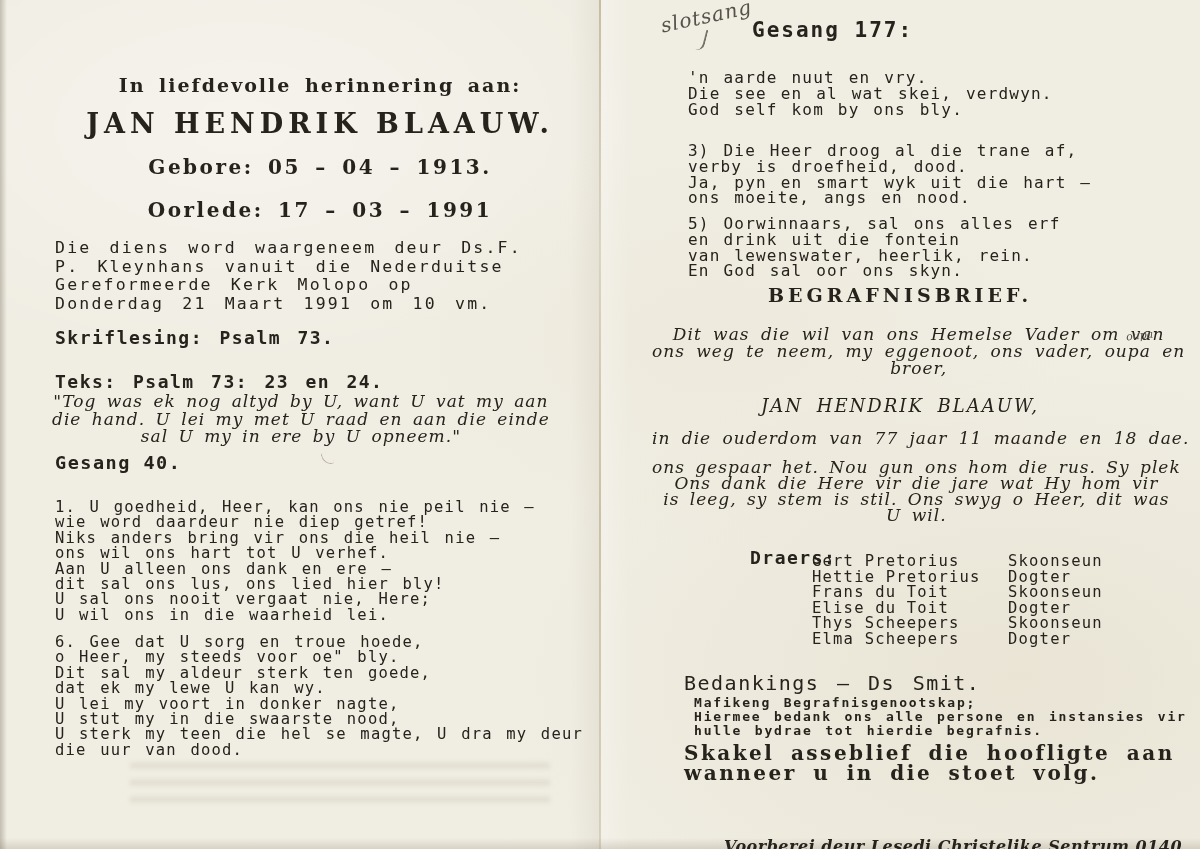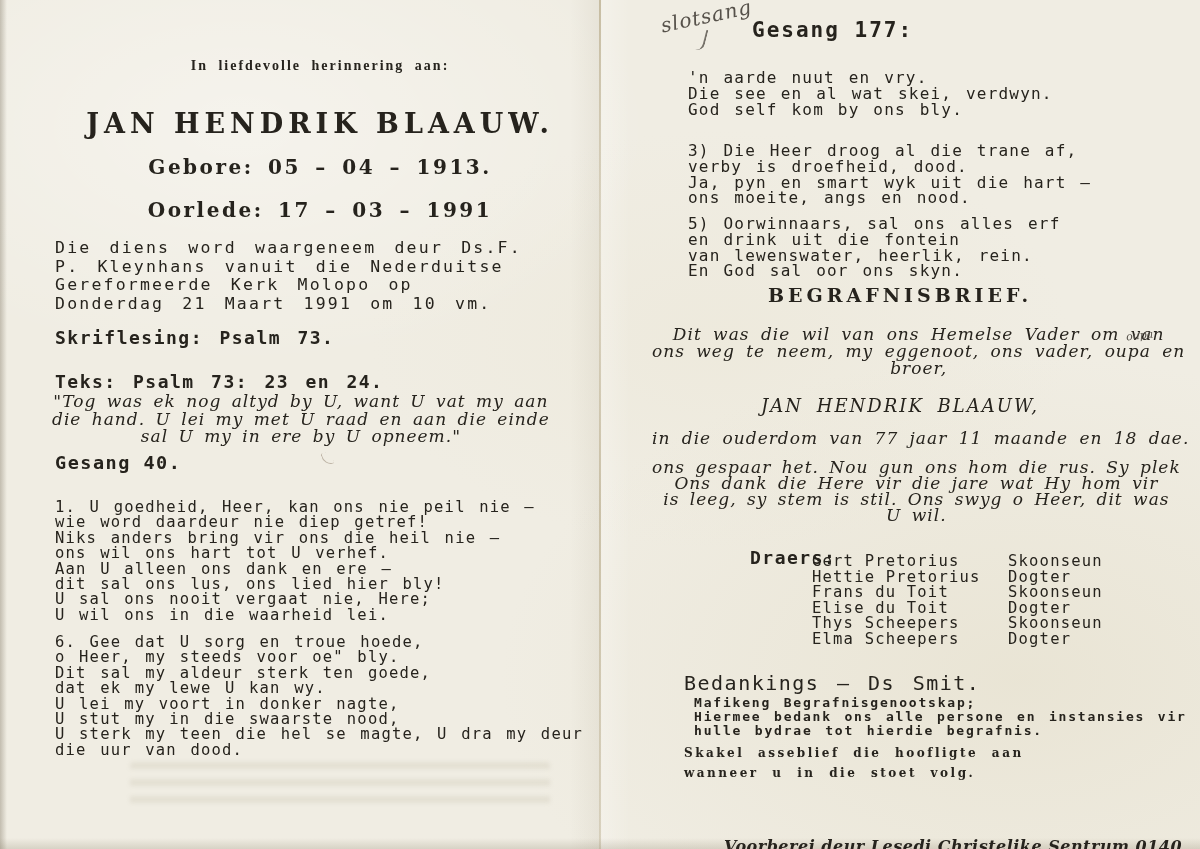--- a/index.html
+++ b/index.html
@@ -35,21 +35,21 @@
     border-bottom:1.5px solid rgba(130,112,92,.45);
     border-radius:0 0 0 10px;transform:rotate(-15deg);}
 
   
   .serifhead{font-family:"DejaVu Serif", serif;font-weight:bold;}
   .mono{font-family:"DejaVu Sans Mono", monospace;}
   .script{font-family:"DejaVu Serif", serif;font-style:italic;text-align:center;}
   .hand{font-family:"DejaVu Serif", serif;font-style:italic;color:#56514a;}
 
   .lp-center{left:50px;width:540px;text-align:center;}
-  #lp-intro{top:58px;font-size:14px;letter-spacing:2px;word-spacing:5px;font-family:Liberation Serif, serif;}
+  #lp-intro{top:74px;font-size:19px;letter-spacing:2px;word-spacing:5px;}
   #lp-name{top:108px;font-size:27px;letter-spacing:5px;}
   #lp-born{top:155px;font-size:20px;letter-spacing:2.5px;word-spacing:5px;}
   #lp-died{top:198px;font-size:20px;letter-spacing:2.5px;word-spacing:5px;}
   #lp-service{left:55px;top:239px;font-size:16.5px;line-height:18.5px;letter-spacing:2.2px;word-spacing:6px;}
   #lp-scripture{left:55px;top:327px;font-size:18px;font-weight:bold;letter-spacing:1.5px;word-spacing:4px;}
   #lp-teks{left:55px;top:371px;font-size:18px;font-weight:bold;letter-spacing:1.5px;word-spacing:4px;}
   #lp-quote{left:52px;top:393px;font-size:17px;line-height:17.5px;letter-spacing:1px;word-spacing:4px;}
   #lp-gesang40{left:55px;top:452px;font-size:18.5px;font-weight:bold;letter-spacing:1.5px;}
   #lp-verse1{left:55px;top:500px;font-size:15.5px;line-height:15.4px;letter-spacing:1.2px;word-spacing:3px;}
   #lp-verse6{left:55px;top:635px;font-size:15.5px;line-height:15.4px;letter-spacing:1.2px;word-spacing:3px;}
@@ -67,21 +67,21 @@
   #rp-insert{left:1126px;top:329px;font-size:11px;transform:rotate(-6deg);}
   #rp-name-line{top:395px;font-size:18px;letter-spacing:2px;word-spacing:6px;}
   #rp-age{left:652px;top:428px;font-size:17px;letter-spacing:1px;word-spacing:5px;}
   #rp-thanks{left:652px;top:459px;font-size:17px;line-height:16px;letter-spacing:1px;word-spacing:4px;}
   #rp-draers-title{left:750px;top:547px;font-size:18px;font-weight:bold;letter-spacing:1.5px;}
   #rp-draers{left:812px;top:554px;font-size:15.5px;line-height:15.6px;letter-spacing:1.2px;}
   #rp-draers .row{position:relative;width:380px;height:15.6px;}
   #rp-draers .role{position:absolute;left:196px;top:0;}
   #rp-bedankings{left:684px;top:671px;font-size:20px;letter-spacing:1.5px;word-spacing:4px;}
   #rp-society{left:694px;top:696px;font-size:13px;font-weight:bold;line-height:13.8px;letter-spacing:1.8px;word-spacing:3px;}
-  #rp-notice{left:684px;top:744px;font-size:12px;line-height:19.5px;letter-spacing:2.5px;word-spacing:7px;}
+  #rp-notice{left:684px;top:744px;font-size:20px;line-height:19.5px;letter-spacing:2.5px;word-spacing:7px;}
   #rp-footer{left:706px;top:797px;font-size:16px;font-weight:bold;letter-spacing:.5px;margin-top:40px;}
 </style>
 </head>
 <body>
 
 <div id="scan">
 
   <div class="abs" id="fold-shadow"></div>
   <div class="abs" id="fold-line"></div>
   <div class="abs" id="edge-left"></div>

